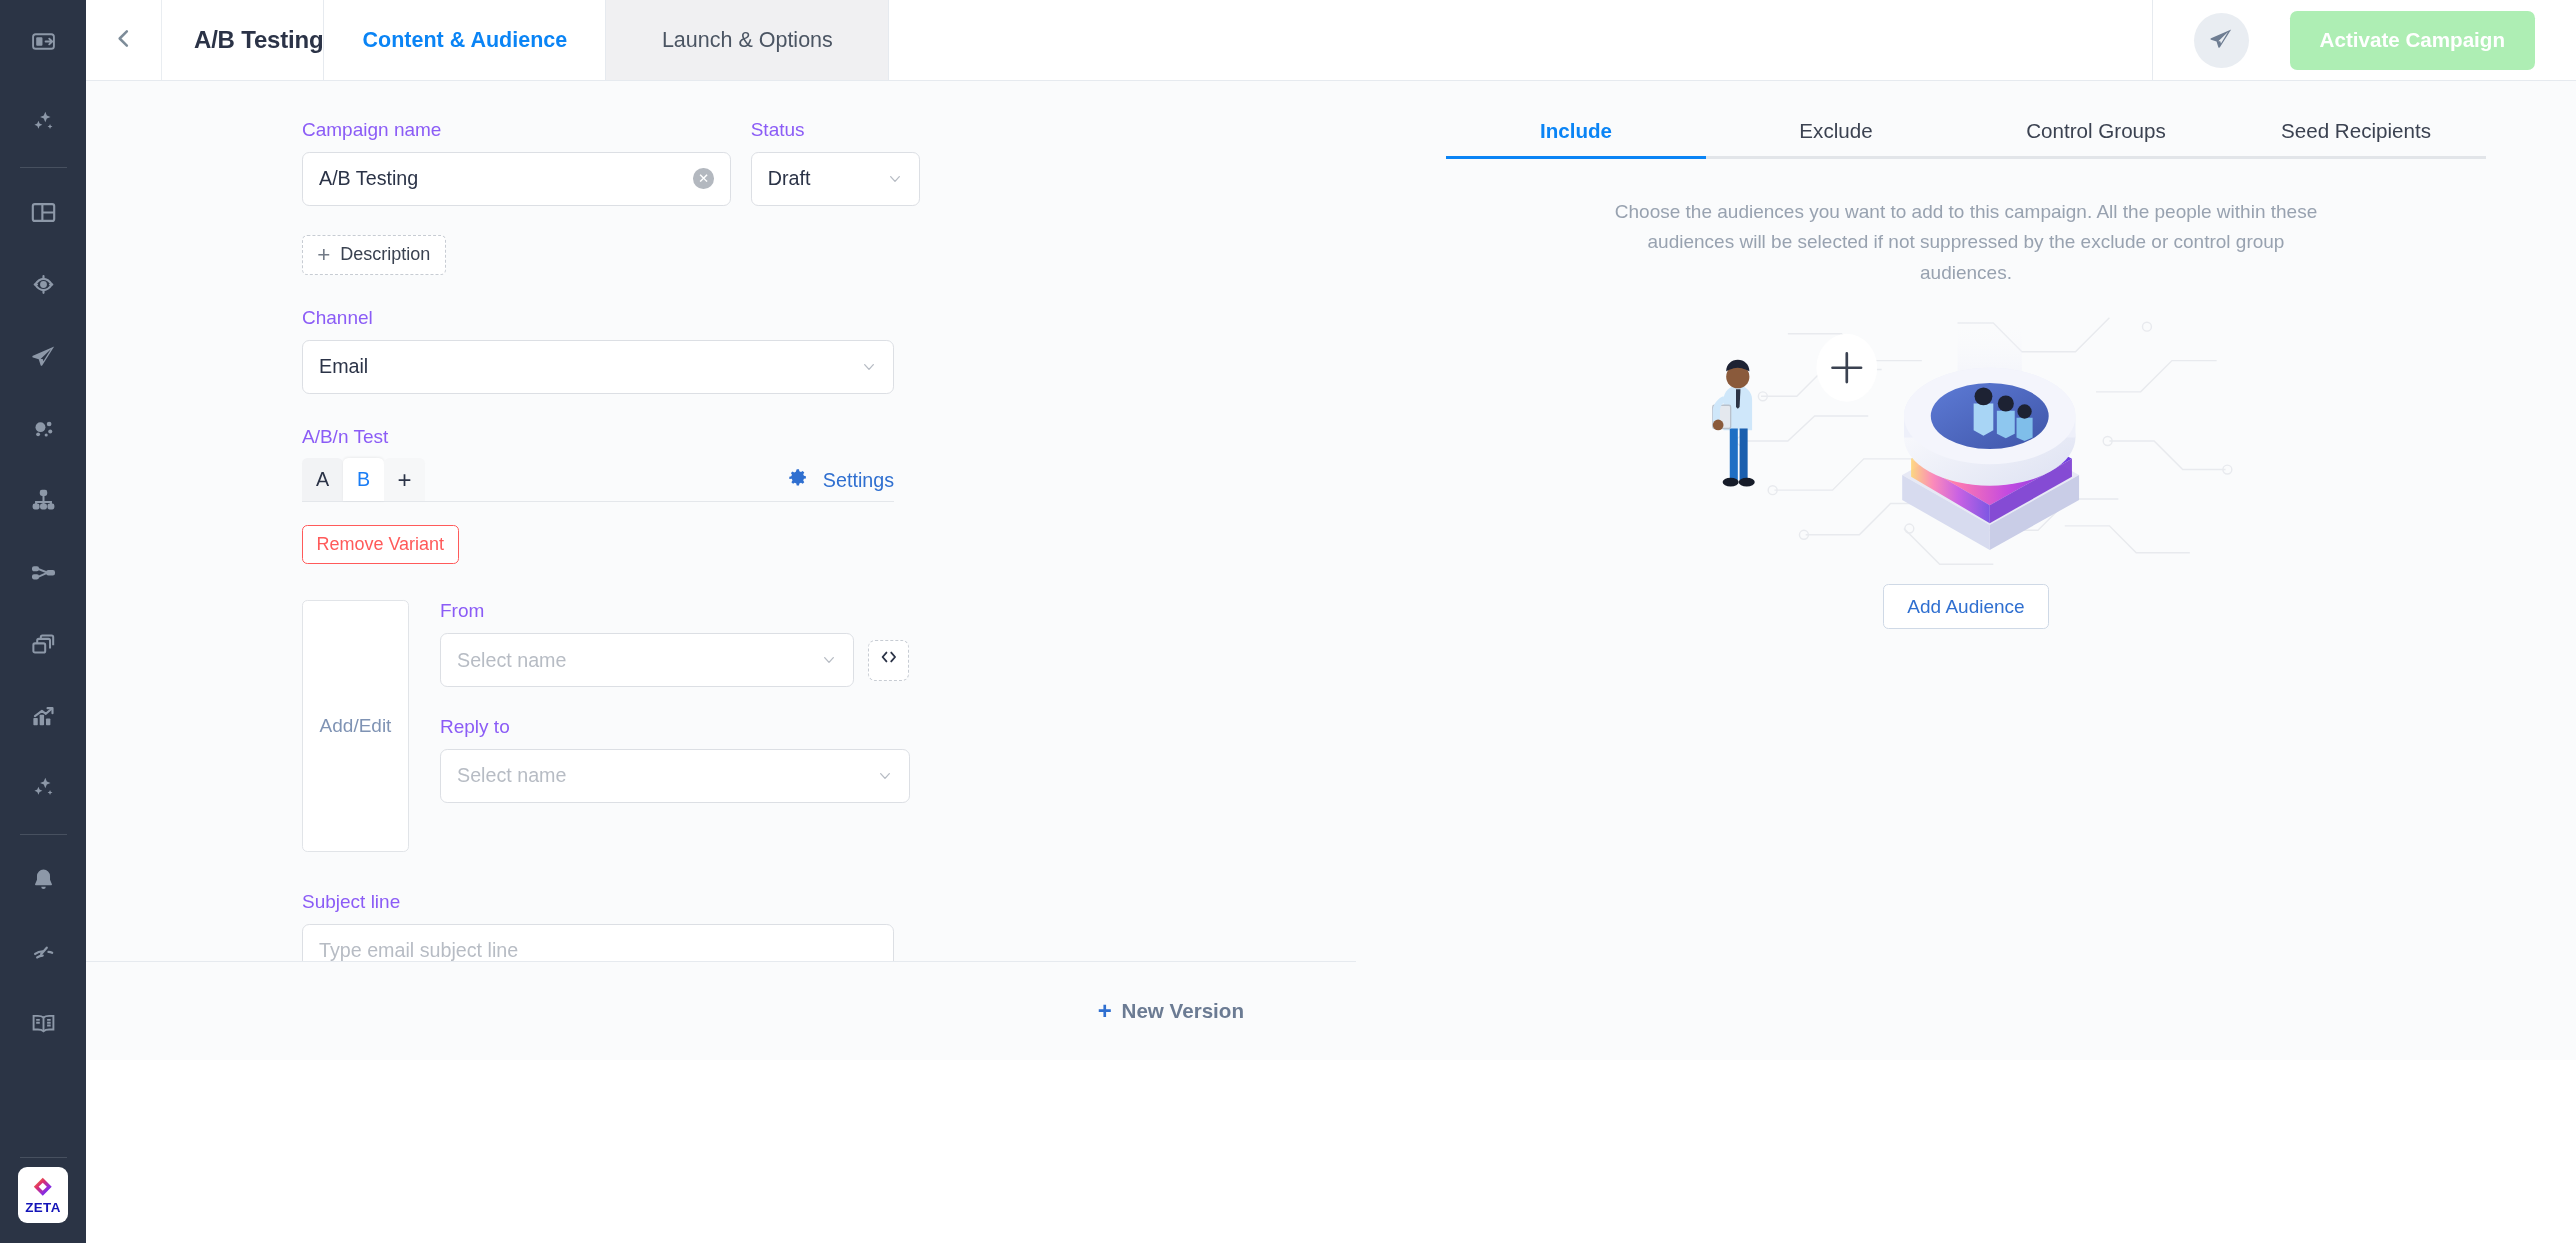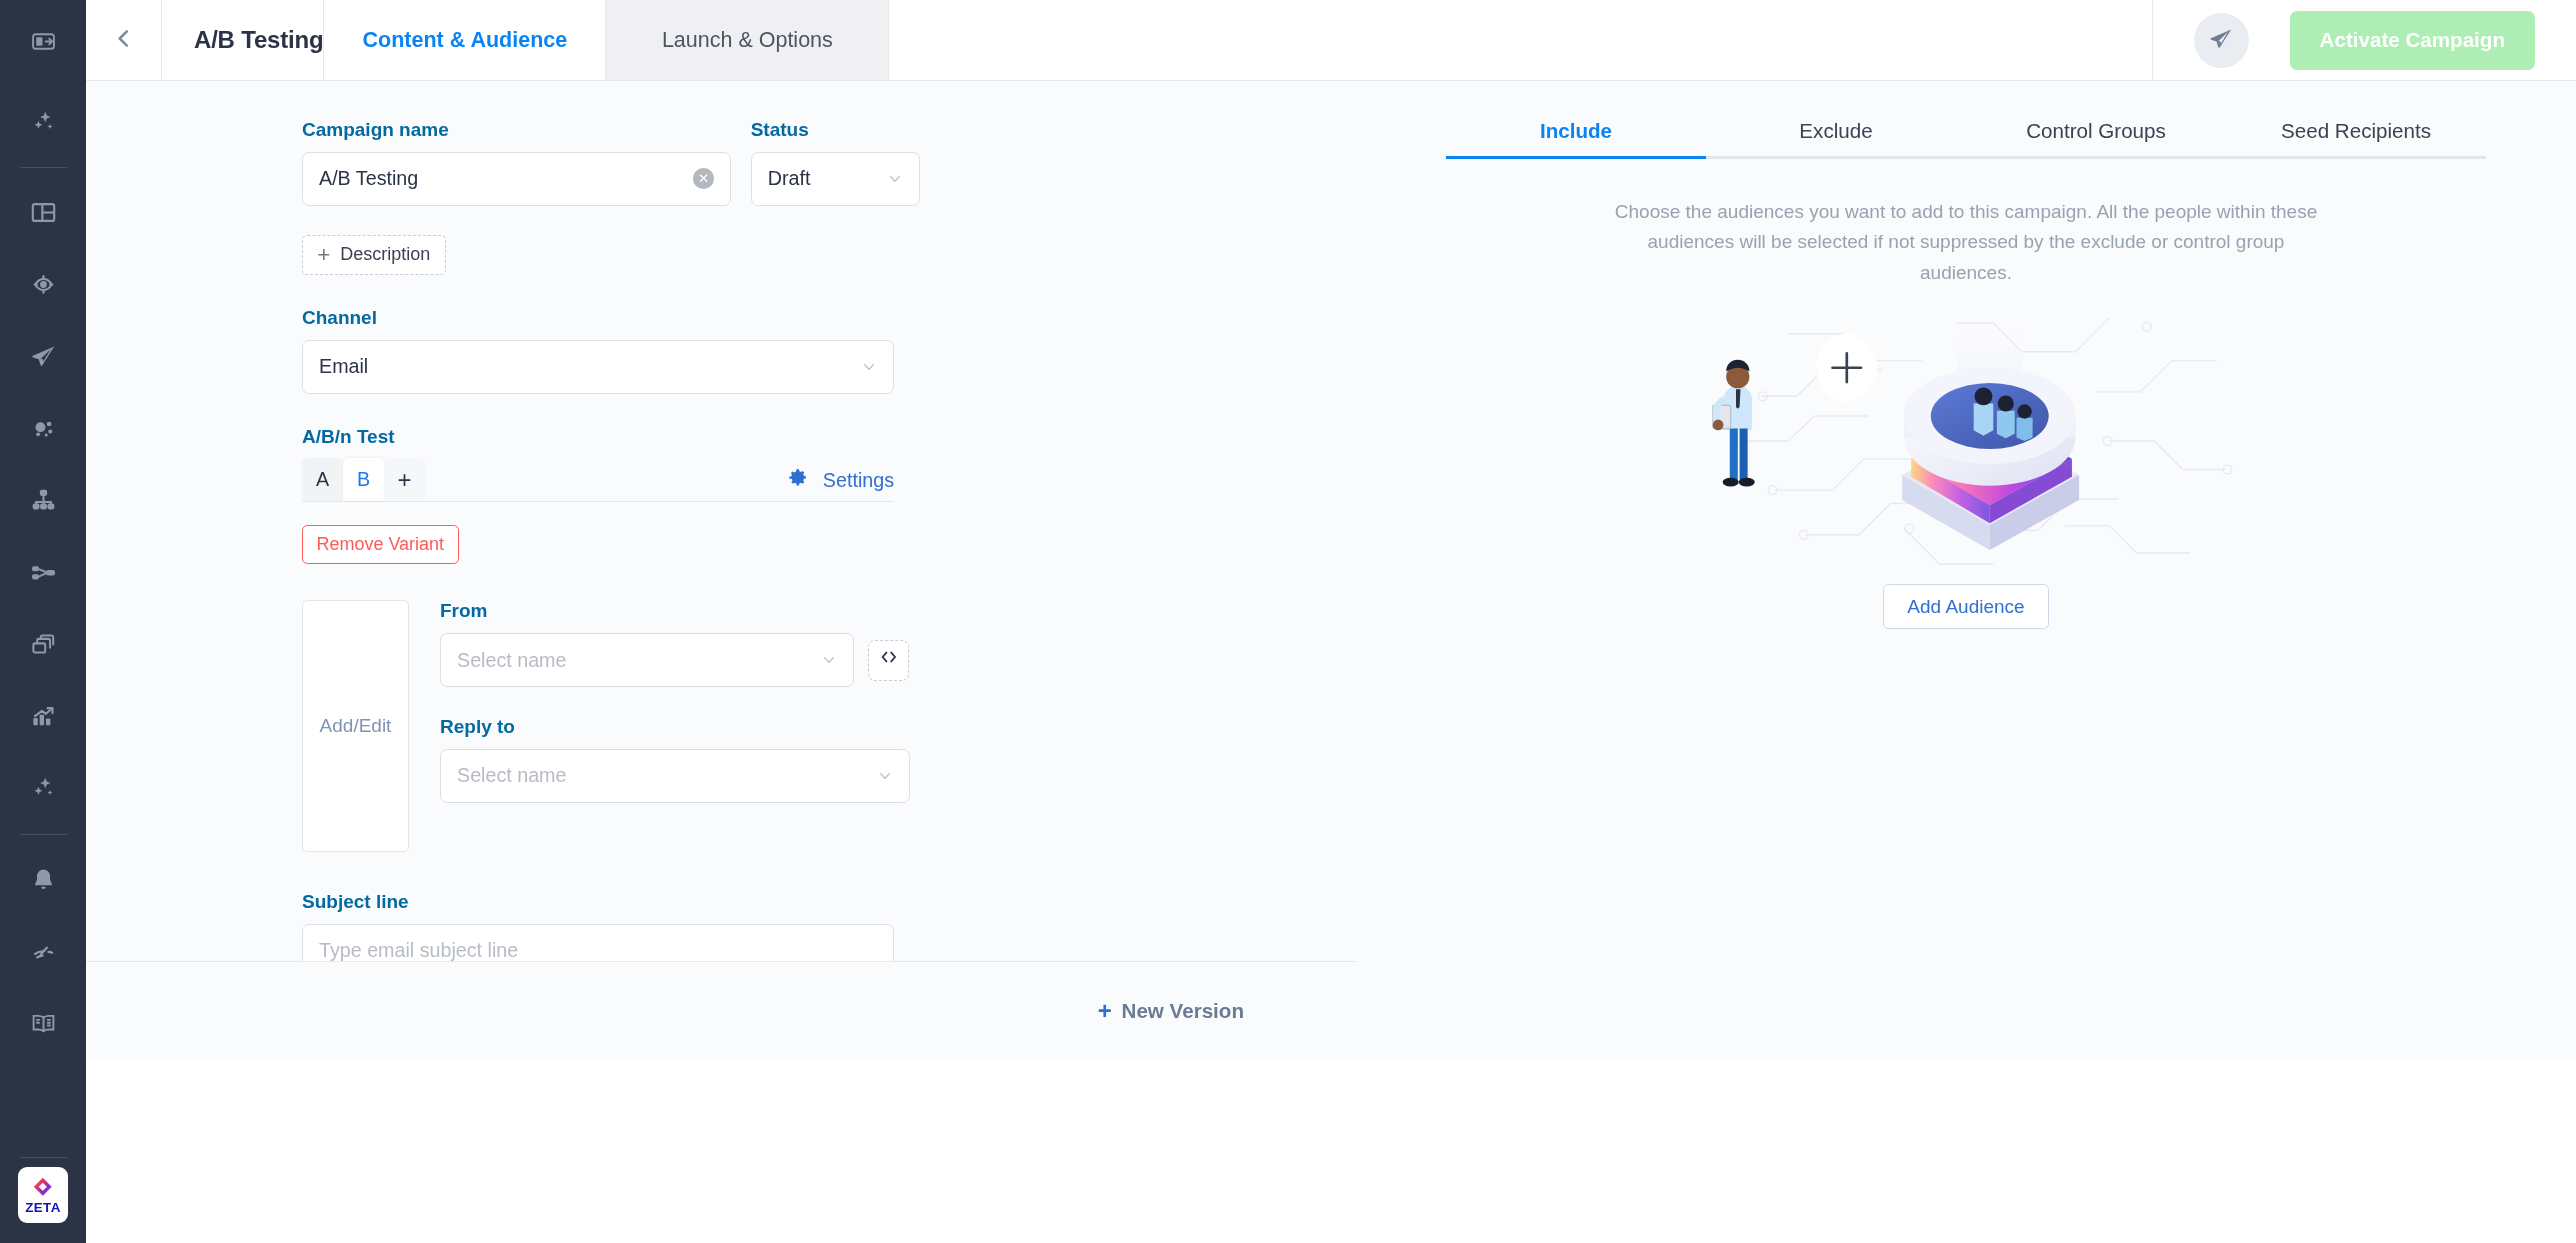--- a/index.html
+++ b/index.html
@@ -102,21 +102,21 @@
     height: 98px; flex: 0 0 98px; display: flex; align-items: center;
     justify-content: flex-end; padding-right: 112px; background: #fafbfc;
   }
   #new-version {
     display: flex; align-items: center; gap: 9.8px; cursor: pointer;
   }
   #new-version .plus { color: #2f6fd0; font-size: 24px; font-weight: bold; line-height: 1; }
   #new-version .lbl { color: #6b7b93; font-size: 20.6px; font-weight: bold; }
 
   .field-label {
-    font-size: 19px; font-weight: bold; color: #0369a1; margin-bottom: 10.7px;
+    font-size: 19px; font-weight: normal; color: #8b5cf6; margin-bottom: 10.7px;
   }
   .row { display: flex; gap: 19.7px; }
   .input-box {
     height: 54px; border: 0.9px solid #dcdfe4; border-radius: 7.2px; background: #ffffff;
     display: flex; align-items: center; padding: 0 16px; font-size: 19.7px; color: #2b3347;
   }
   .input-box.placeholder { color: #b7bcc4; }
   .clear-x {
     margin-left: auto; width: 20.6px; height: 20.6px; border-radius: 50%;
     background: #b3b8bf; color: #ffffff; font-size: 13.4px;

